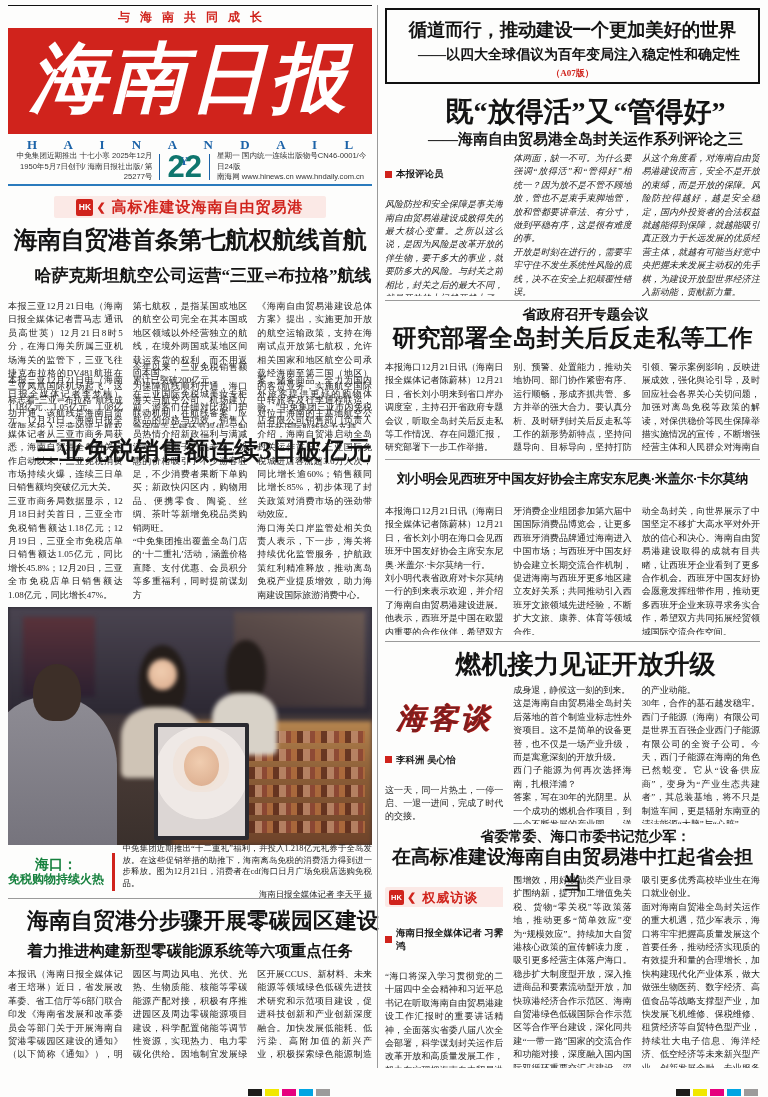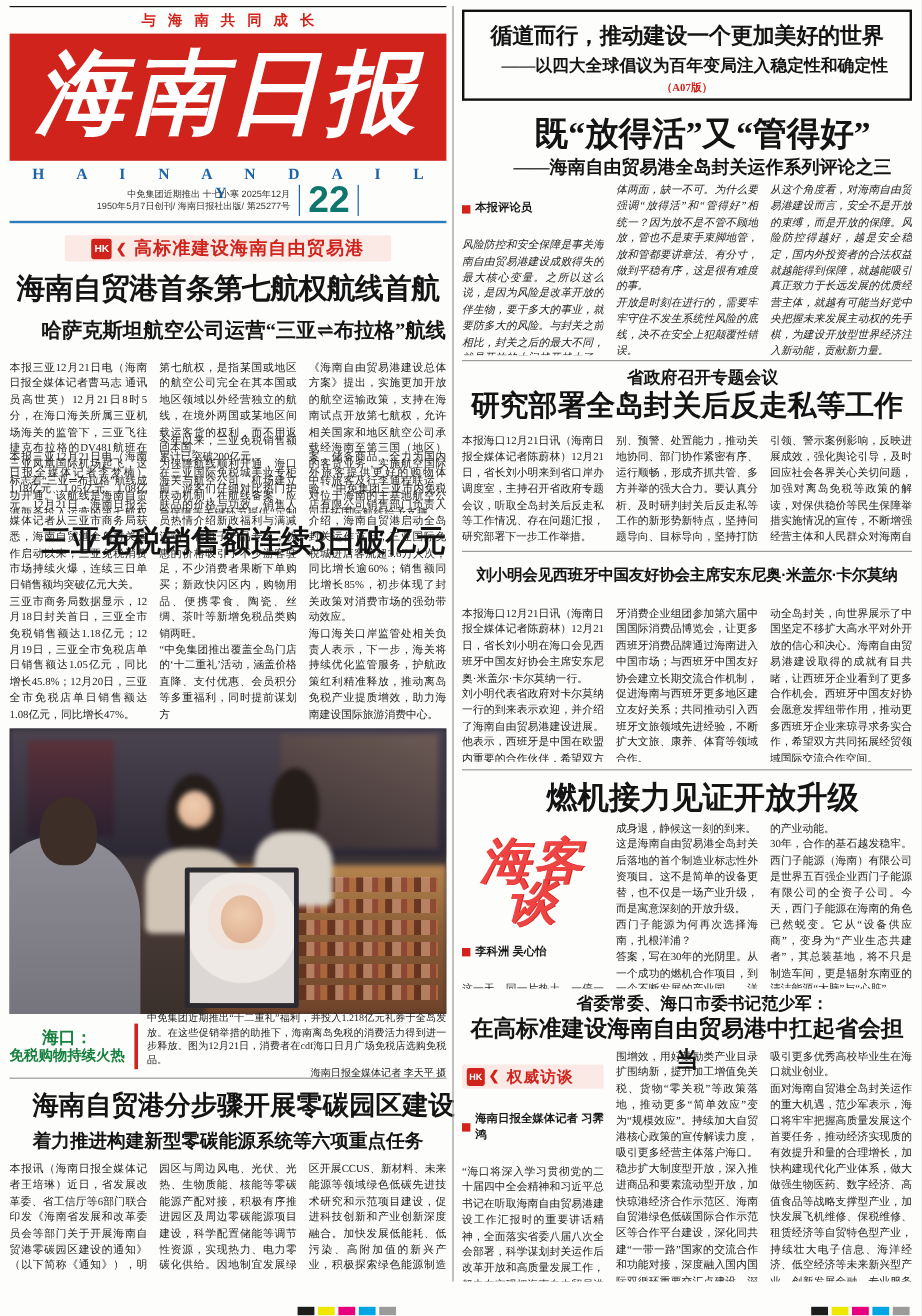--- a/index.html
+++ b/index.html
@@ -68,21 +68,21 @@
   #cap-credit{display:block;text-align:right;}
   
   #hl-box{left:385px;top:8px;width:375px;height:76px;border:2px solid #111;box-sizing:border-box;
           padding-top:7px;}
   
   #foot-bar{left:8px;top:1073px;width:752px;height:14px;color:#fff;font-size:7.6px;
             line-height:14px;text-align:center;font-family:"Liberation Sans",sans-serif;
             font-weight:700;letter-spacing:.3px;}
   .regmarks{position:absolute;top:1089px;display:flex;gap:3px;}
   .regmarks span{width:14px;height:7px;display:block;}
-  .logo-haiketan{color:#ef4444;font-size:41px;font-weight:900;font-style:italic;
+  .logo-haiketan{color:#7f1d1d;font-size:29px;font-weight:900;font-style:italic;
                  letter-spacing:3px;text-align:center;line-height:34px;margin:4px 0 2px 0;
                  text-shadow:1px 0 0 #d0231c;}
 </style>
 </head>
 <body>
 
 <div id="page">
 
   <div class="abs rule" style="left:8px;top:5px;width:364px;background:#111;"></div>
   <div class="abs ctr hei red" style="left:8px;top:9px;width:364px;font-size:12px;letter-spacing:10px;text-indent:10px;">与海南共同成长</div>
@@ -91,20 +91,24 @@
     <div id="mast-title">海南日报</div>
   </div>
   <div class="abs ctr" id="mast-en">H A I N A N   D A I L Y</div>
 
   <div class="abs" id="date-row">
     <div style="text-align:right;">
       <div>中免集团近期推出 十七小寒 2025年12月</div>
       <div>1950年5月7日创刊/ 海南日报社出版/ 第25277号</div>
     </div>
     <div id="issue-no">22</div>
+    <div style="text-align:left;">
+      <div>星期一 国内统一连续出版物号CN46-0001/今日24版</div>
+      <div>南海网 www.hinews.cn www.hndaily.com.cn</div>
+    </div>
   </div>
   <div class="abs" style="left:8px;top:184px;width:364px;height:2px;background:#2b7bbd;"></div>
 
   <div class="abs badge-strip" style="left:54px;top:196px;width:272px;height:22px;">
     <span class="hk-logo">HK</span>
       <span class="hk-caret">❮</span>
     <span class="badge-text">高标准建设海南自由贸易港</span>
   </div>
 
   <div class="abs ctr hei" style="left:8px;top:224px;width:364px;font-size:24px;letter-spacing:-0.5px;">海南自贸港首条第七航权航线首航</div>

